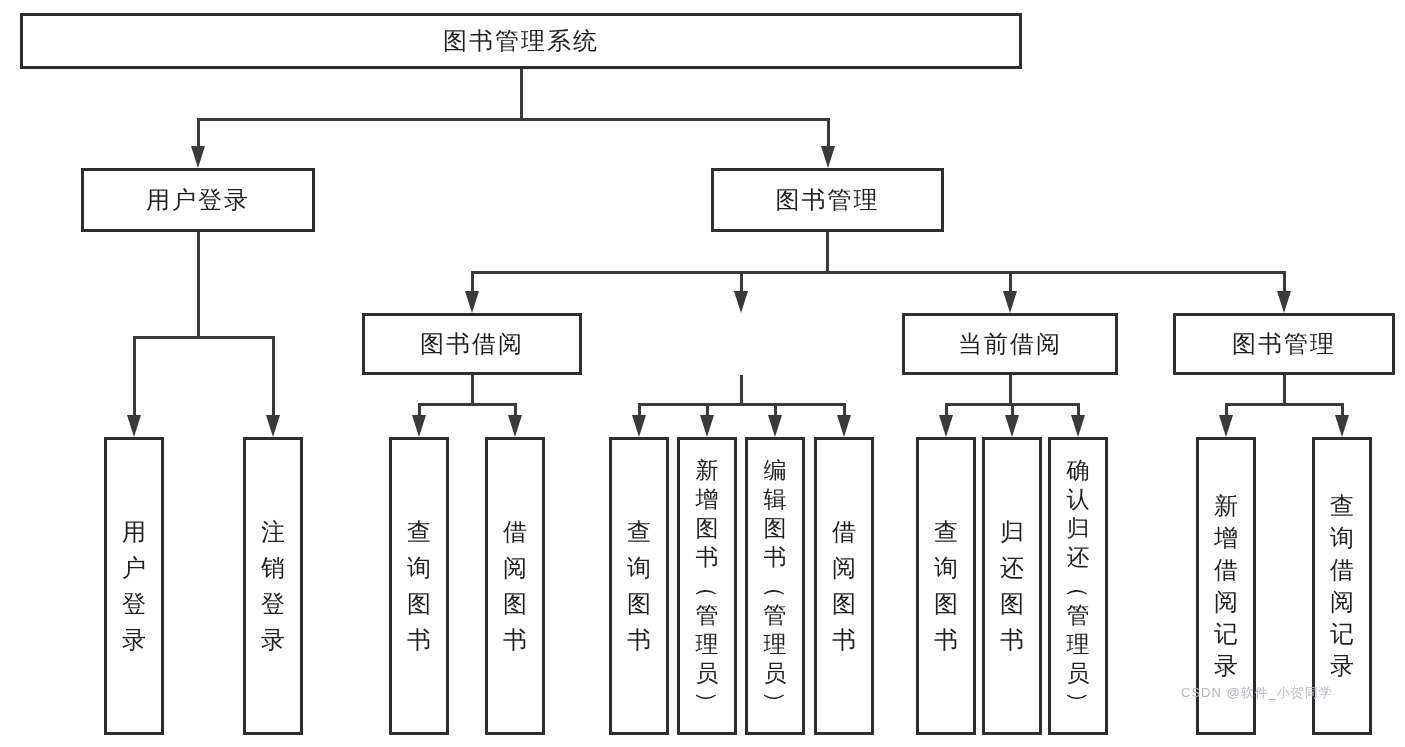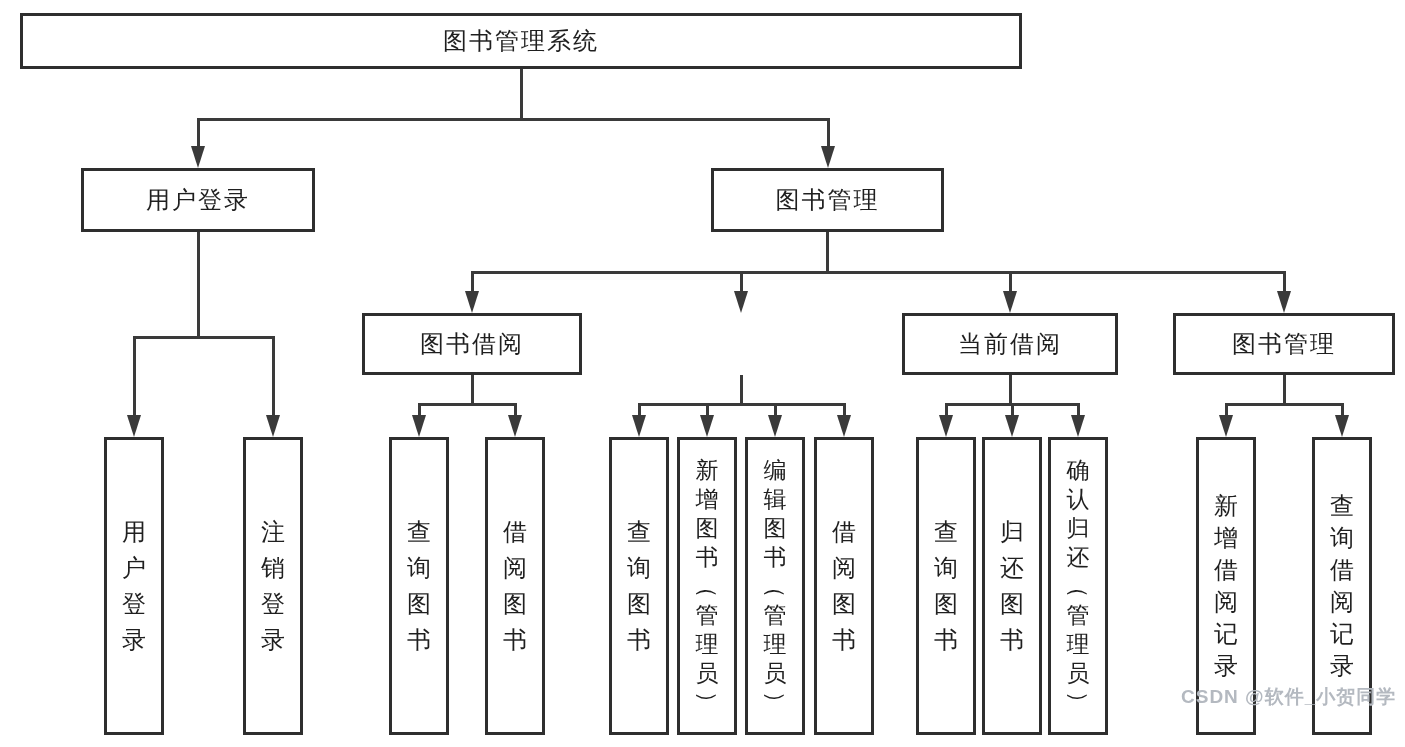--- a/index.html
+++ b/index.html
@@ -25,21 +25,21 @@
   .vtext.p29 span { height:29px; line-height:29px; font-size:23px; }
   .vtext span.rot { transform:rotate(90deg); }
   .cline { position:absolute; background:var(--line,#3a3a3a); z-index:1; }
   .ahead {
     position:absolute; width:0; height:0; z-index:1;
     border-left:7px solid transparent; border-right:7px solid transparent;
     border-top:22px solid var(--line,#3a3a3a);
   }
   #watermark {
     position:absolute; left:1181px; top:684px; z-index:5;
-    color:var(--wm,#b4b9c0); font-size:19px; letter-spacing:1px; white-space:nowrap;font-weight:bold;
+    color:var(--wm,#b4b9c0); font-size:13px; letter-spacing:1px; white-space:nowrap;
   }
 </style>
 </head>
 <body>
 
 <div id="stage" style="--line: #3a3a3a; --border: #2e2e2e; --text: #1f1f1f; --fill: #ffffff; --bg: #ffffff; --wm: #b4b9c0;">
 
   <div class="box" style="left:20px;top:13px;width:1002px;height:56px;">图书管理系统</div>
 
   <div class="box" style="left:81px;top:168px;width:234px;height:64px;">用户登录</div>

